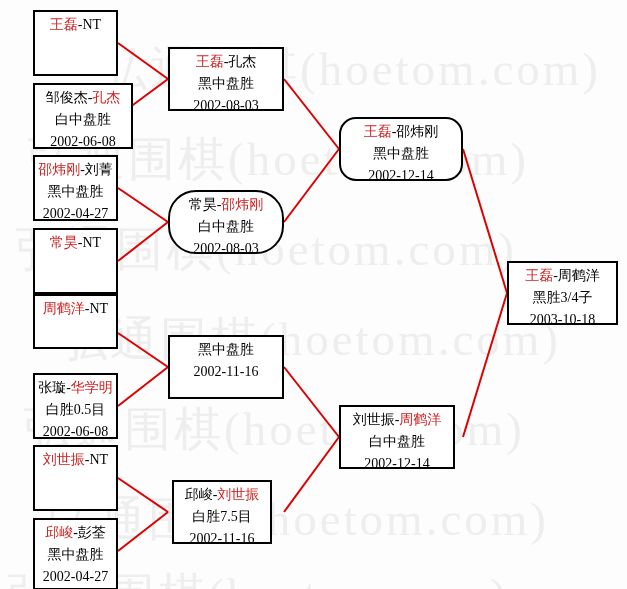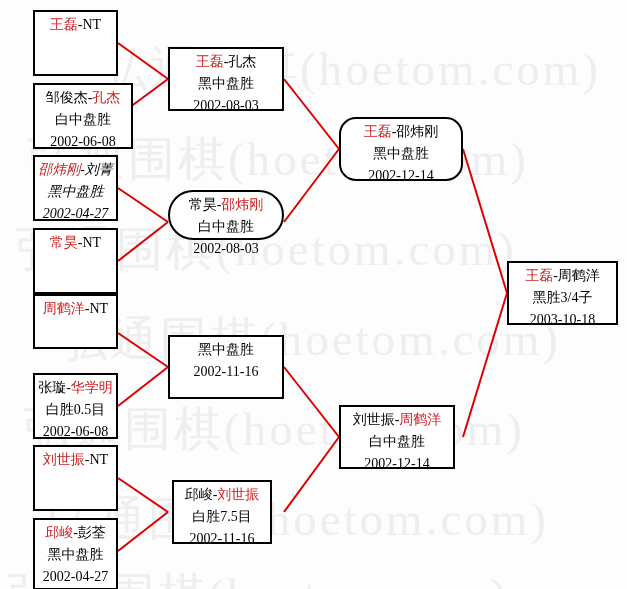--- a/index.html
+++ b/index.html
@@ -64,21 +64,21 @@
       <div class="box" style="left: 33px; top: 10px; width: 85px; height: 66px;">
         <div class="l1"><span class="redname">王磊</span><span>-</span><span>NT</span></div>
         <div class="l2"></div>
         <div class="l3"></div>
       </div>
       <div class="box" style="left: 33px; top: 83px; width: 100px; height: 66px;">
         <div class="l1"><span>邹俊杰</span><span>-</span><span class="redname">孔杰</span></div>
         <div class="l2">白中盘胜</div>
         <div class="l3">2002-06-08</div>
       </div>
-      <div class="box" style="left: 33px; top: 155px; width: 85px; height: 66px; font-style: italic;">
+      <div class="box" style="left: 33px; top: 155px; width: 85px; height: 66px;">
         <div class="l1"><span class="redname">邵炜刚</span><span>-</span><span>刘菁</span></div>
         <div class="l2">黑中盘胜</div>
         <div class="l3">2002-04-27</div>
       </div>
       <div class="box" style="left: 33px; top: 228px; width: 85px; height: 66px;">
         <div class="l1"><span class="redname">常昊</span><span>-</span><span>NT</span></div>
         <div class="l2"></div>
         <div class="l3"></div>
       </div>
       <div class="box" style="left: 33px; top: 294px; width: 85px; height: 55px;">
@@ -99,21 +99,21 @@
       <div class="box" style="left: 33px; top: 518px; width: 85px; height: 72px;">
         <div class="l1"><span class="redname">邱峻</span><span>-</span><span>彭荃</span></div>
         <div class="l2">黑中盘胜</div>
         <div class="l3">2002-04-27</div>
       </div>
       <div class="box" style="left: 168px; top: 47px; width: 116px; height: 64px;">
         <div class="l1"><span class="redname">王磊</span><span>-</span><span>孔杰</span></div>
         <div class="l2">黑中盘胜</div>
         <div class="l3">2002-08-03</div>
       </div>
-      <div class="box" style="left: 168px; top: 190px; width: 116px; height: 50px; border-radius: 28px;">
+      <div class="box" style="left: 168px; top: 190px; width: 116px; height: 64px; border-radius: 28px;">
         <div class="l1"><span>常昊</span><span>-</span><span class="redname">邵炜刚</span></div>
         <div class="l2">白中盘胜</div>
         <div class="l3">2002-08-03</div>
       </div>
       <div class="box" style="left: 168px; top: 335px; width: 116px; height: 64px;">
         <div class="l2">黑中盘胜</div>
         <div class="l3">2002-11-16</div>
       </div>
       <div class="box" style="left: 172px; top: 480px; width: 100px; height: 64px;">
         <div class="l1"><span>邱峻</span><span>-</span><span class="redname">刘世振</span></div>

